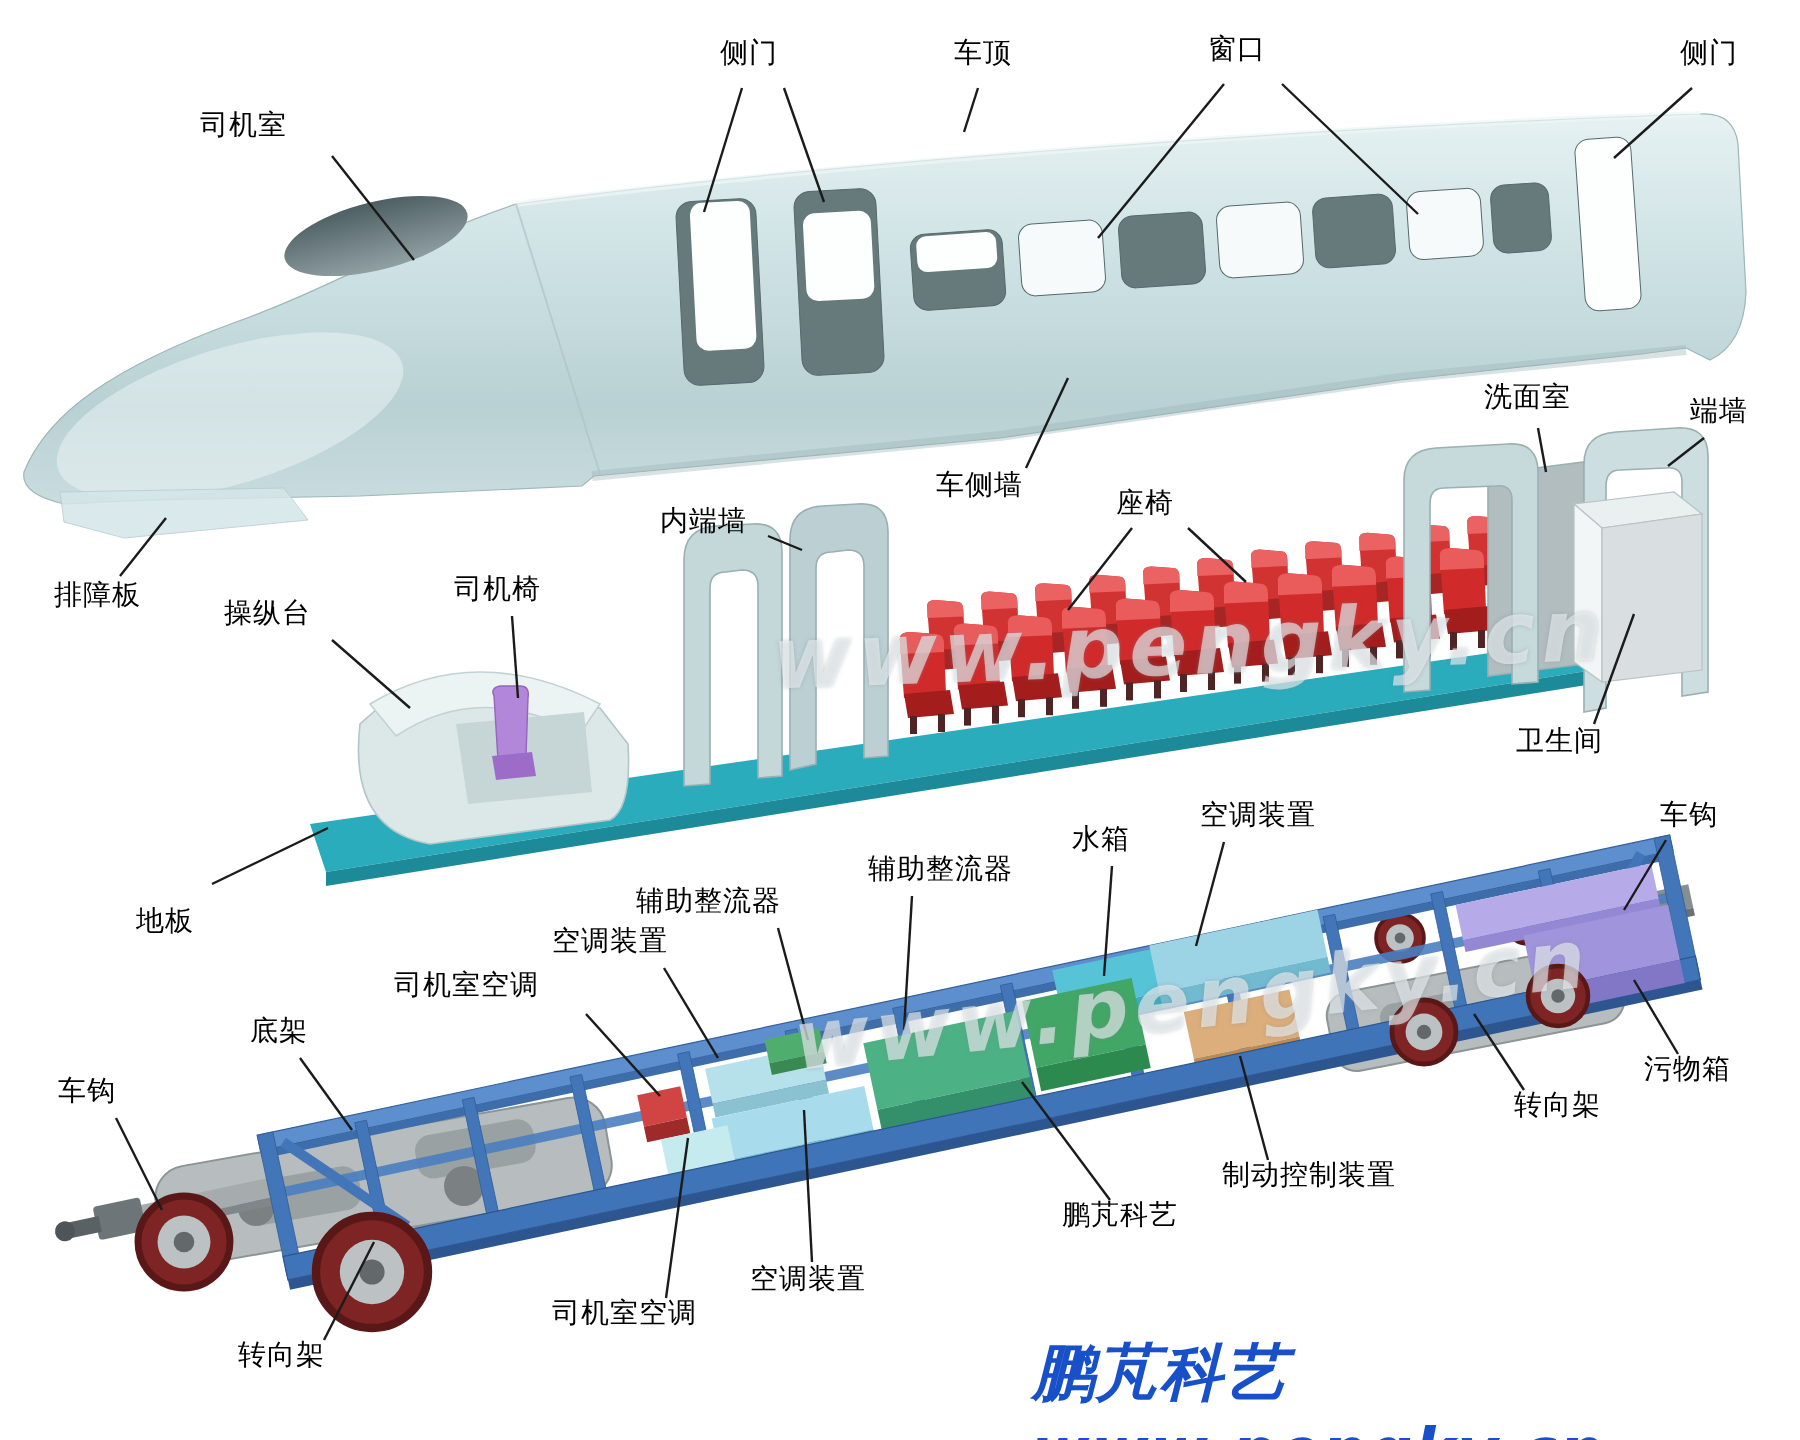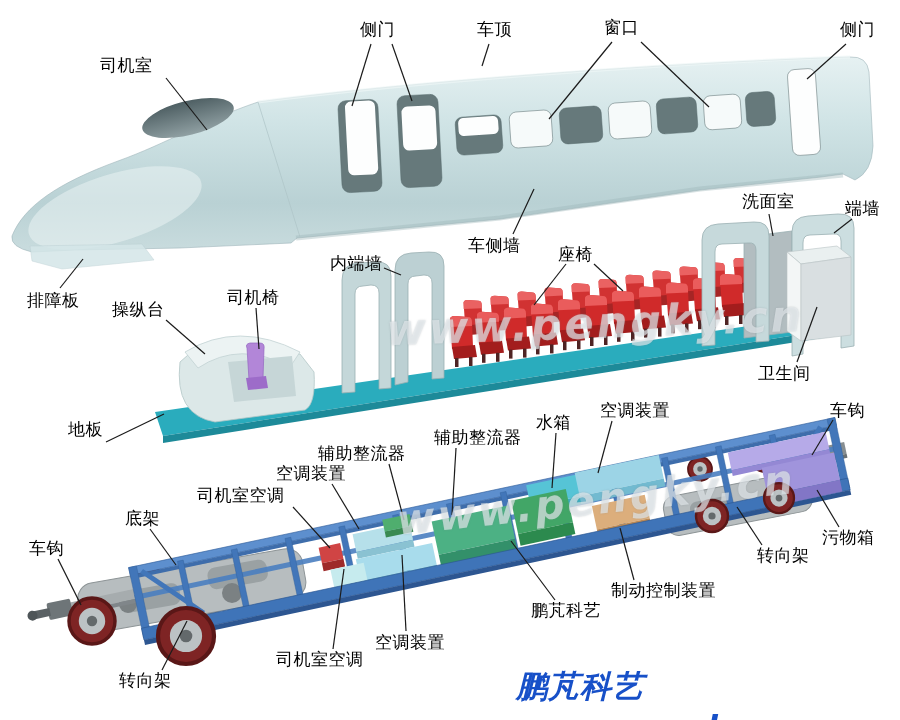--- a/index.html
+++ b/index.html
@@ -1,19 +1,19 @@
 <!DOCTYPE html>
 <html><head>
 <meta charset="utf-8">
 <style>
   html,body{margin:0;padding:0;background:#fff;}
   #stage{position:relative;width:900px;height:720px;background:#ffffff;overflow:hidden;
          font-family:"DejaVu Sans","Liberation Sans",sans-serif;}
   #art{position:absolute;left:0;top:0;}
-  .lbl{position:absolute;font-size:17px;line-height:1.1;color:#000;white-space:nowrap;letter-spacing:.5px;}
+  .lbl{position:absolute;font-size:14px;line-height:1.1;color:#000;white-space:nowrap;letter-spacing:.5px;}
   .wm{position:absolute;font-style:italic;font-weight:bold;color:rgba(236,241,243,.62);
       letter-spacing:3px;text-shadow:0 0 2px rgba(125,138,142,.38);pointer-events:none;}
   .wm1{left:386px;top:298px;font-size:43px;transform:rotate(-2deg);}
   .wm2{left:396px;top:476px;font-size:41px;transform:rotate(-6deg);}
   .logo{position:absolute;left:516px;top:666px;font-size:31px;font-weight:bold;font-style:italic;letter-spacing:1px;}
 </style>
 </head>
 <body>
 
 <div id="stage">
@@ -293,21 +293,21 @@
 <div class="lbl" style="left:840px;top:20px">侧门</div>
 <div class="lbl" style="left:468px;top:236px">车侧墙</div>
 <div class="lbl" style="left:27px;top:291px">排障板</div>
 <div class="lbl" style="left:330px;top:254px">内端墙</div>
 <div class="lbl" style="left:558px;top:245px">座椅</div>
 <div class="lbl" style="left:742px;top:192px">洗面室</div>
 <div class="lbl" style="left:845px;top:199px">端墙</div>
 <div class="lbl" style="left:758px;top:364px">卫生间</div>
 <div class="lbl" style="left:112px;top:300px">操纵台</div>
 <div class="lbl" style="left:227px;top:288px">司机椅</div>
-<div class="lbl" style="left:68px;top:420px">地板</div>
+<div class="lbl" style="left:68px;top:454px">地板</div>
 <div class="lbl" style="left:318px;top:444px">辅助整流器</div>
 <div class="lbl" style="left:434px;top:428px">辅助整流器</div>
 <div class="lbl" style="left:536px;top:413px">水箱</div>
 <div class="lbl" style="left:600px;top:401px">空调装置</div>
 <div class="lbl" style="left:830px;top:401px">车钩</div>
 <div class="lbl" style="left:276px;top:464px">空调装置</div>
 <div class="lbl" style="left:197px;top:486px">司机室空调</div>
 <div class="lbl" style="left:125px;top:509px">底架</div>
 <div class="lbl" style="left:29px;top:539px">车钩</div>
 <div class="lbl" style="left:119px;top:671px">转向架</div>

